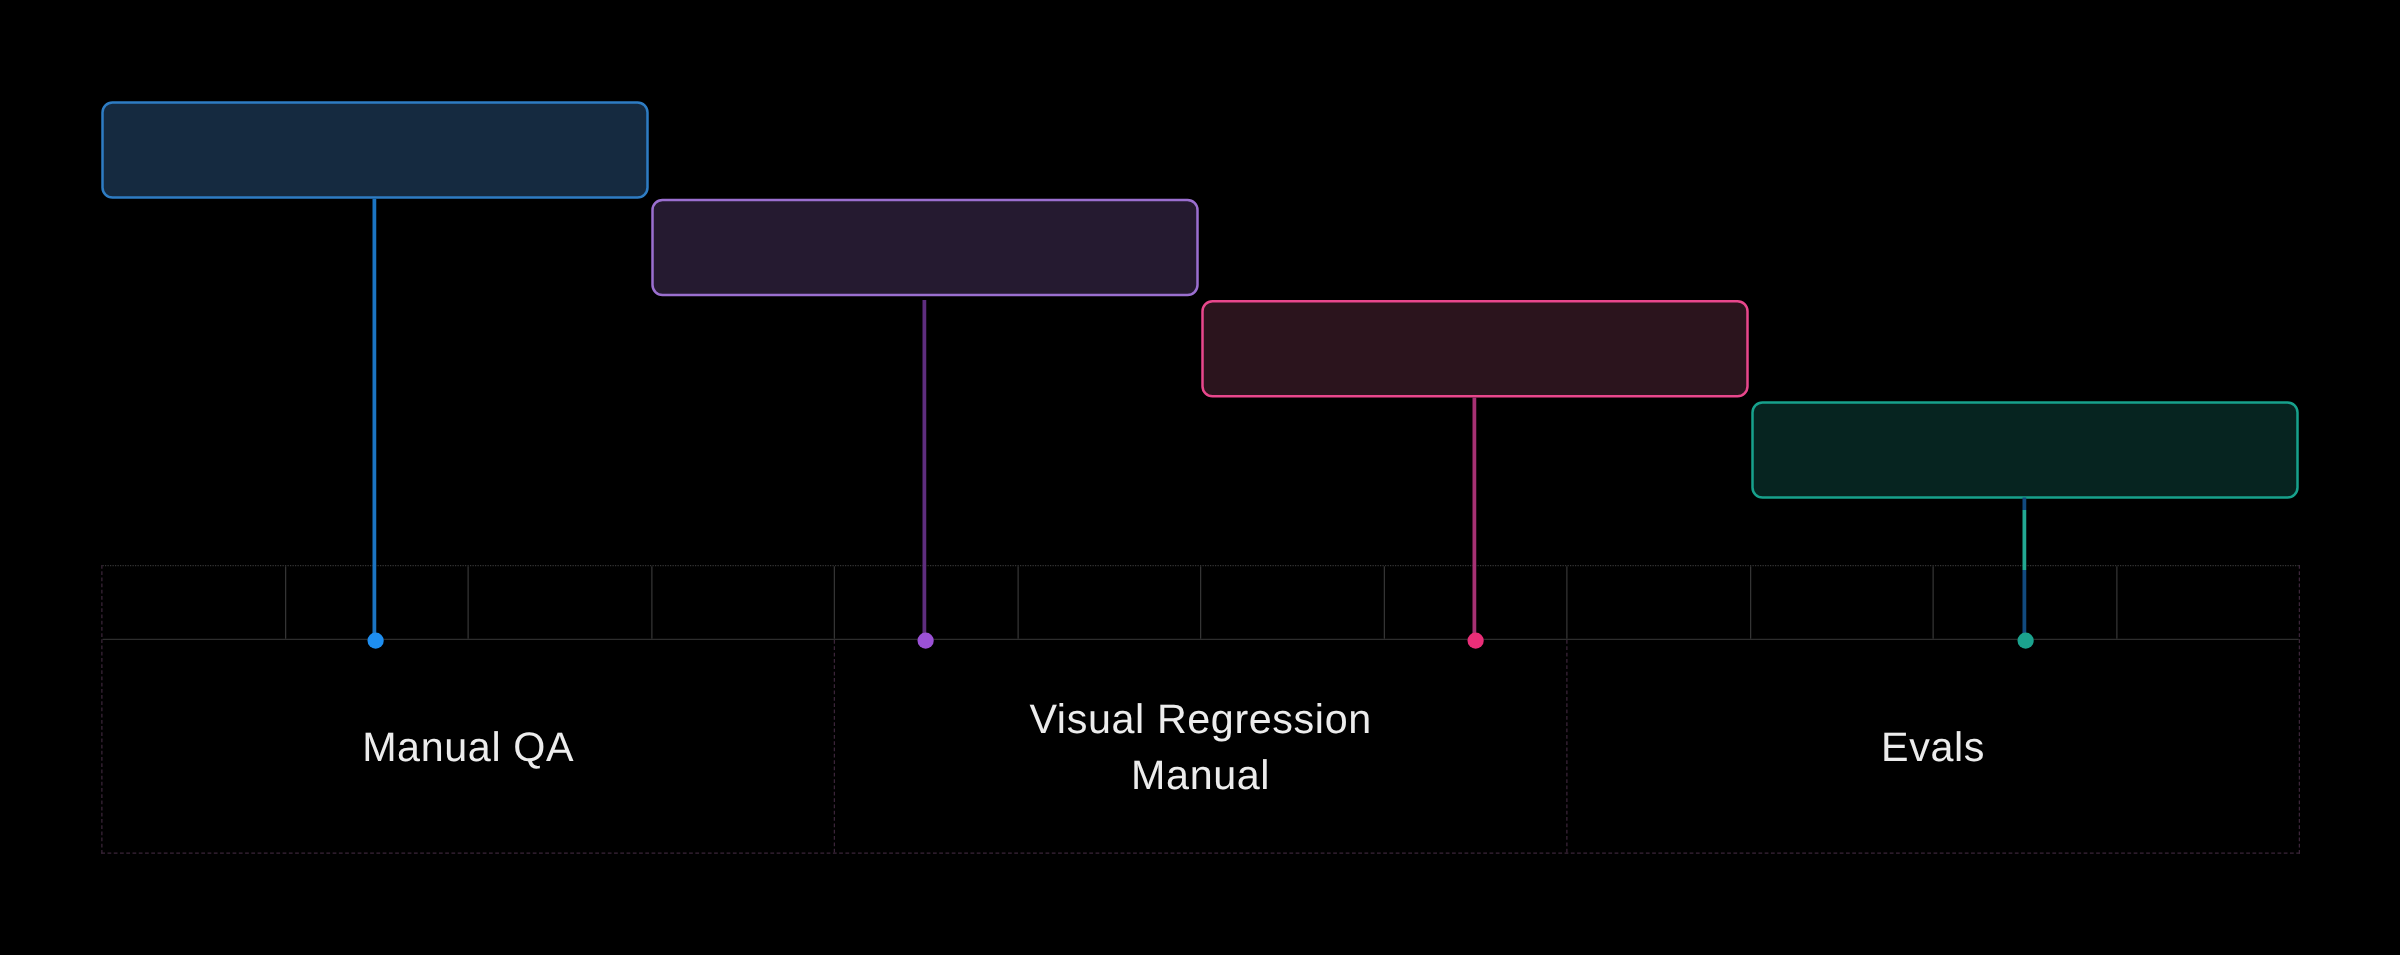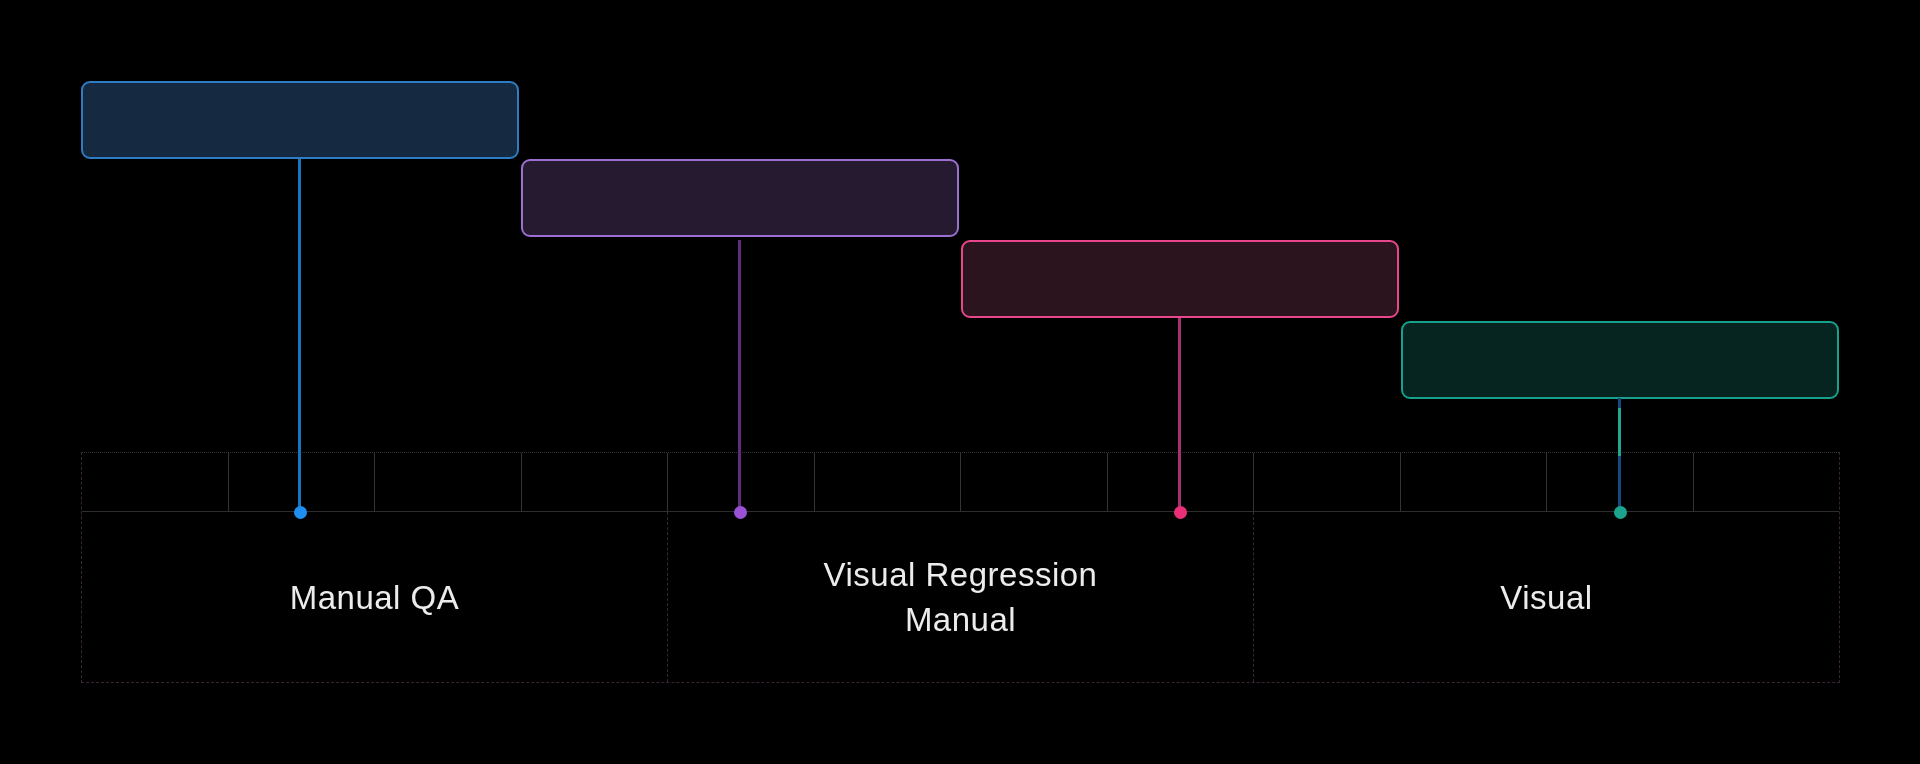--- a/index.html
+++ b/index.html
@@ -73,21 +73,21 @@
       <div class="grid-cell"></div>
       <div class="grid-cell"></div>
       <div class="grid-cell"></div>
       <div class="grid-cell"></div>
       <div class="grid-cell"></div>
     </div>
     <div class="labels-row">
       <div class="label-section">Manual QA</div>
       <div class="label-section">Visual Regression
 Manual</div>
-      <div class="label-section">Visual</div>
+      <div class="label-section">Evals</div>
     </div>
   </div>
 
   <div class="dot dot0"></div>
   <div class="dot dot1"></div>
   <div class="dot dot2"></div>
   <div class="dot dot3"></div>
 
 </div>
 

